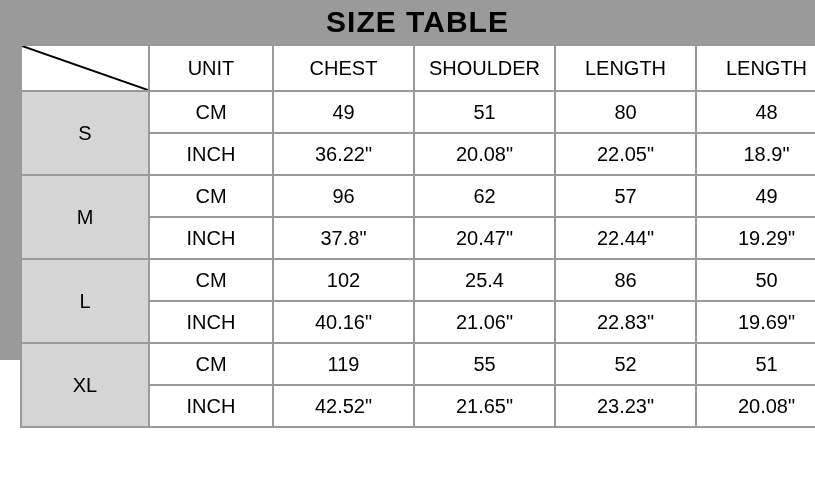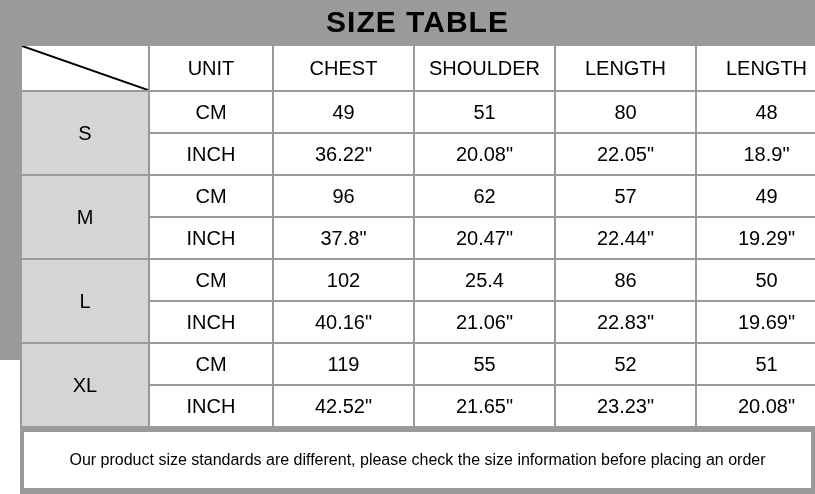--- a/index.html
+++ b/index.html
@@ -198,19 +198,14 @@
       <tr>
         <td class="unit-cell">INCH</td>
         <td class="data-cell">42.52"</td>
         <td class="data-cell">21.65"</td>
         <td class="data-cell">23.23"</td>
         <td class="data-cell">20.08"</td>
       </tr>
     </tbody>
   </table>
 
-  <div class="footer-wrap">
-    <div class="footer-inner">
-      <div class="note">Our product size standards are different, please check the size information before placing an order</div>
-    </div>
-  </div>
 
 </div>
 
 </body></html>

